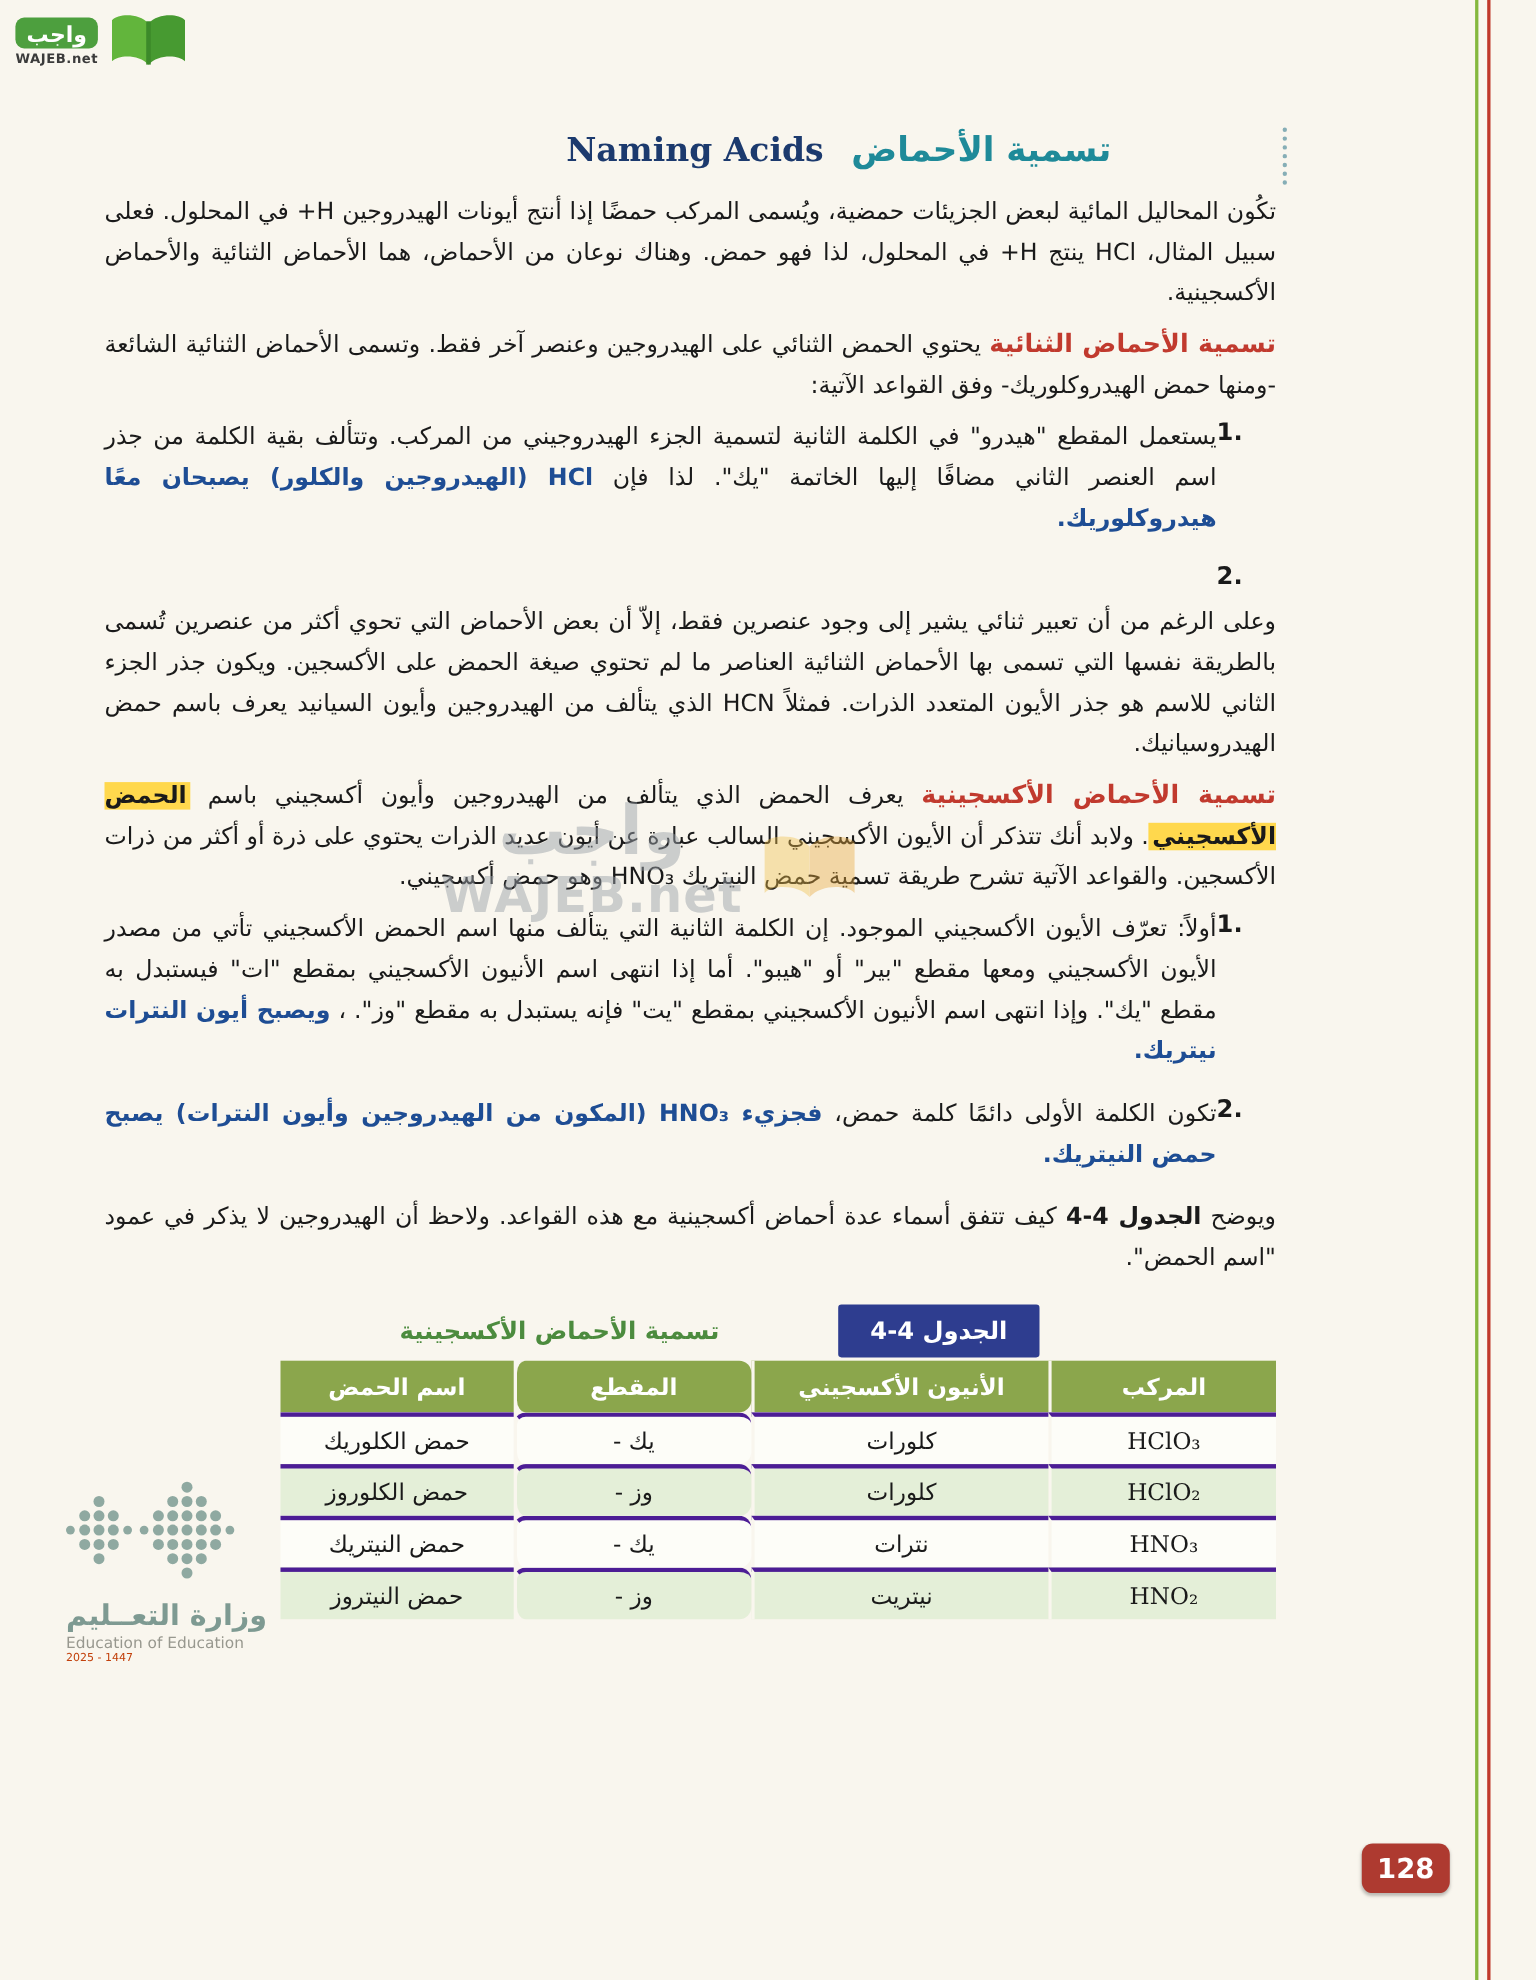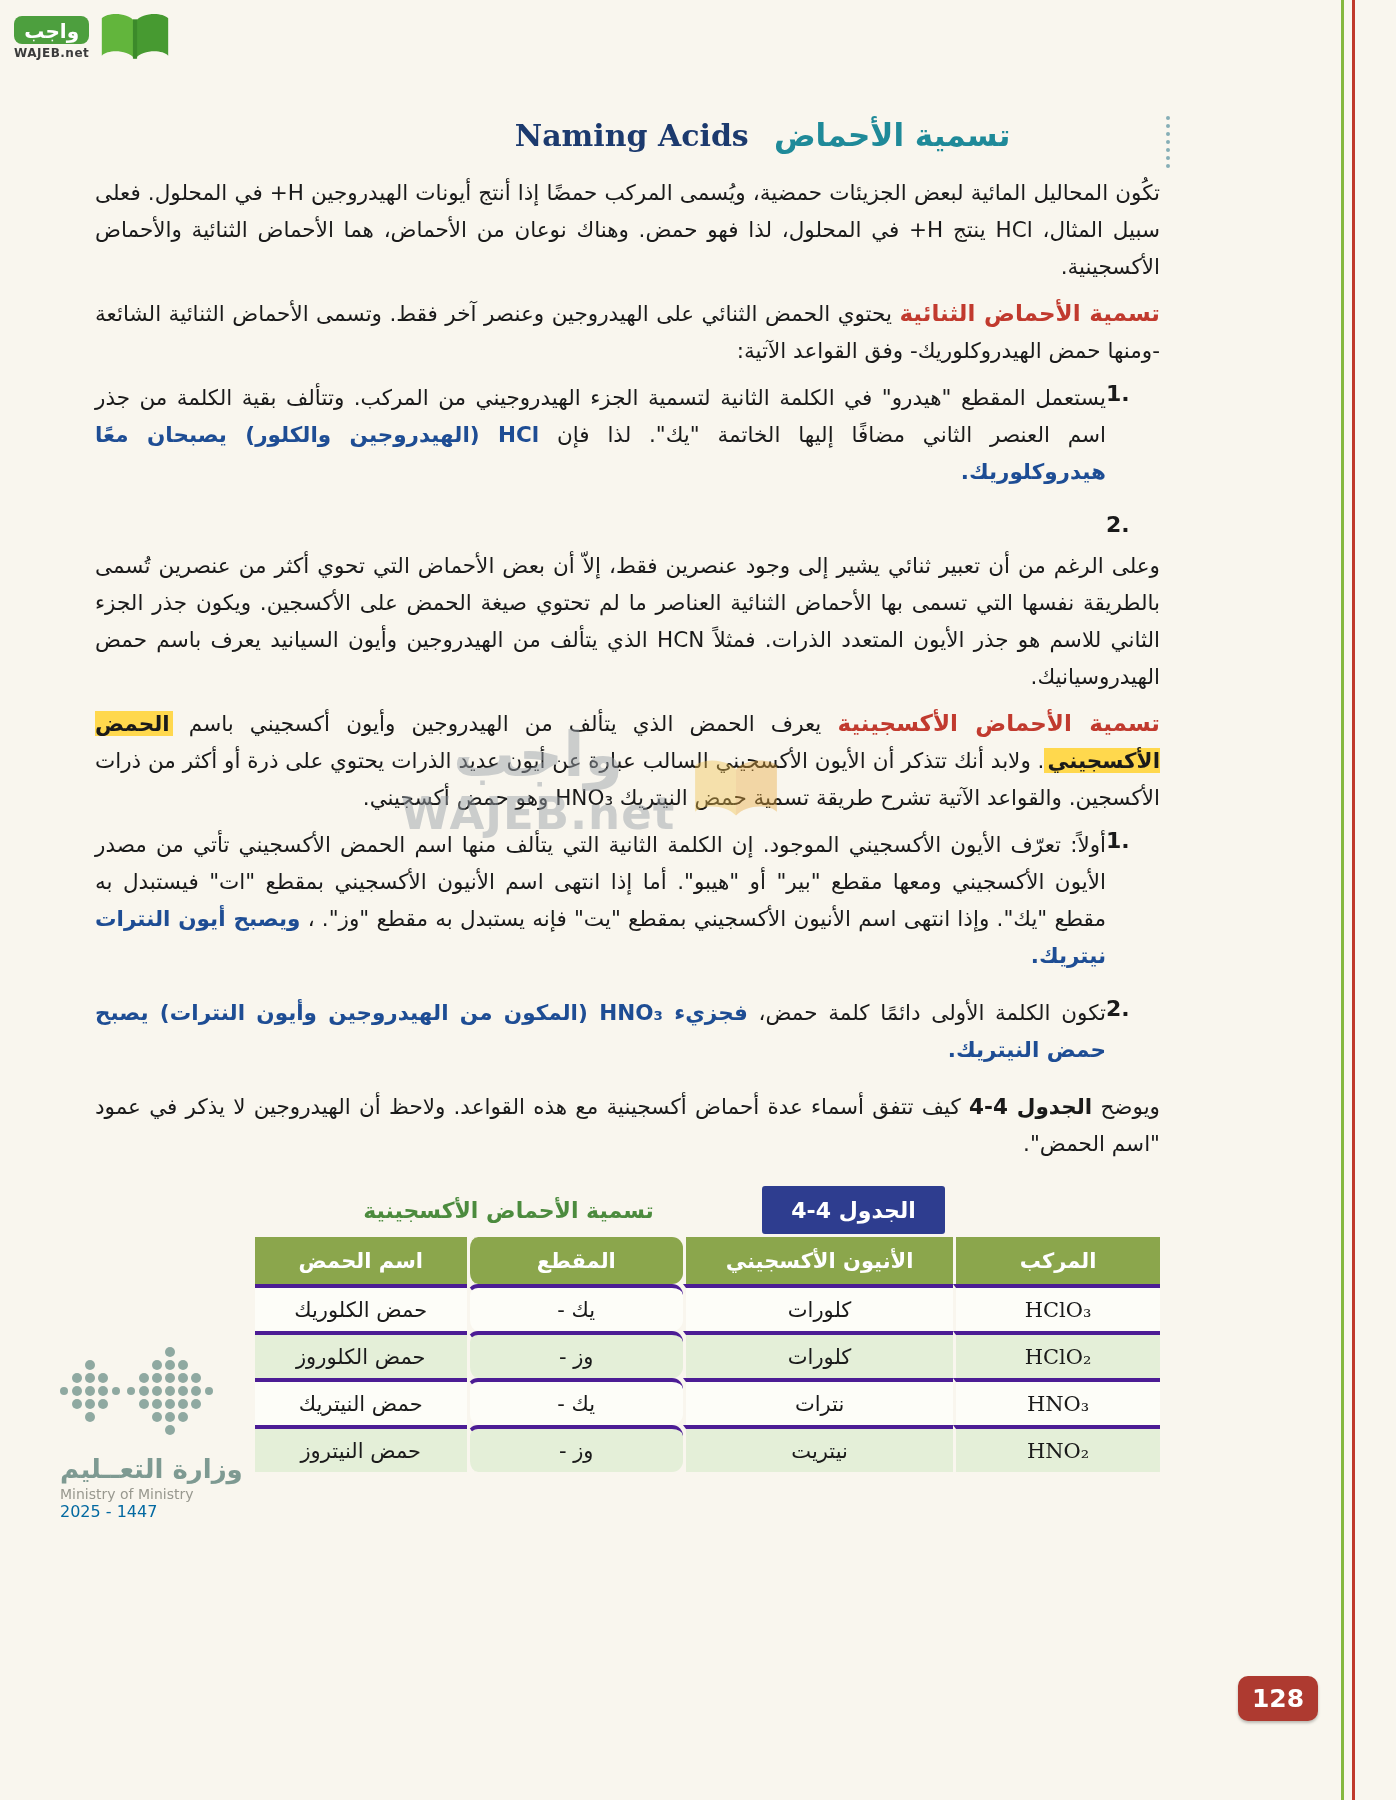--- a/index.html
+++ b/index.html
@@ -60,21 +60,21 @@
   .watermark { position:absolute; top:722px; left:368px; width:340px; text-align:center;
                opacity:.48; pointer-events:none; direction:ltr; z-index:5; }
   .wm-ar { font-size:62px; font-weight:bold; color:#9aa1a8; line-height:1.05; }
   .wm-en { font-size:45px; font-weight:bold; color:#9aa1a8; letter-spacing:1px; }
   .wm-book { position:absolute; right:-74px; top:16px; opacity:.85; }
 
   
   .ministry { position:absolute; left:60px; top:1336px; width:200px; direction:ltr; text-align:left; }
   .min-ar { color:#7e9a92; font-size:26px; font-weight:bold; margin-top:6px; }
   .min-en { color:#98988f; font-size:14px; margin-top:2px; }
-  .min-yr { color:#0369a1; font-size:16px; }
+  .min-yr { color:#c2410c; font-size:10px; }
 
   
   .page-badge { position:absolute; right:78px; top:1676px; width:80px; height:45px; background:#ae3a30;
                 color:#fff; font-weight:bold; font-size:25px; display:flex; align-items:center;
                 justify-content:center; border-radius:10px; direction:ltr; box-shadow:0 2px 3px rgba(0,0,0,.25); }
 </style>
 </head>
 <body>
 
 <div class="page">
@@ -238,19 +238,19 @@
         <circle cx="97" cy="68" r="5"></circle>
         <circle cx="110" cy="68" r="5"></circle>
         <circle cx="123" cy="68" r="5"></circle>
         <circle cx="136" cy="68" r="5"></circle>
       <circle cx="97" cy="81" r="5"></circle>
         <circle cx="110" cy="81" r="5"></circle>
         <circle cx="123" cy="81" r="5"></circle>
       <circle cx="110" cy="94" r="5"></circle>
     </svg>
     <div class="min-ar">وزارة التعــليم</div>
-    <div class="min-en">Ministry of Ministry</div>
+    <div class="min-en">Education of Education</div>
     <div class="min-yr">2025 - 1447</div>
   </div>
 
   <div class="page-badge">128</div>
 
 </div>
 
 </body></html>

